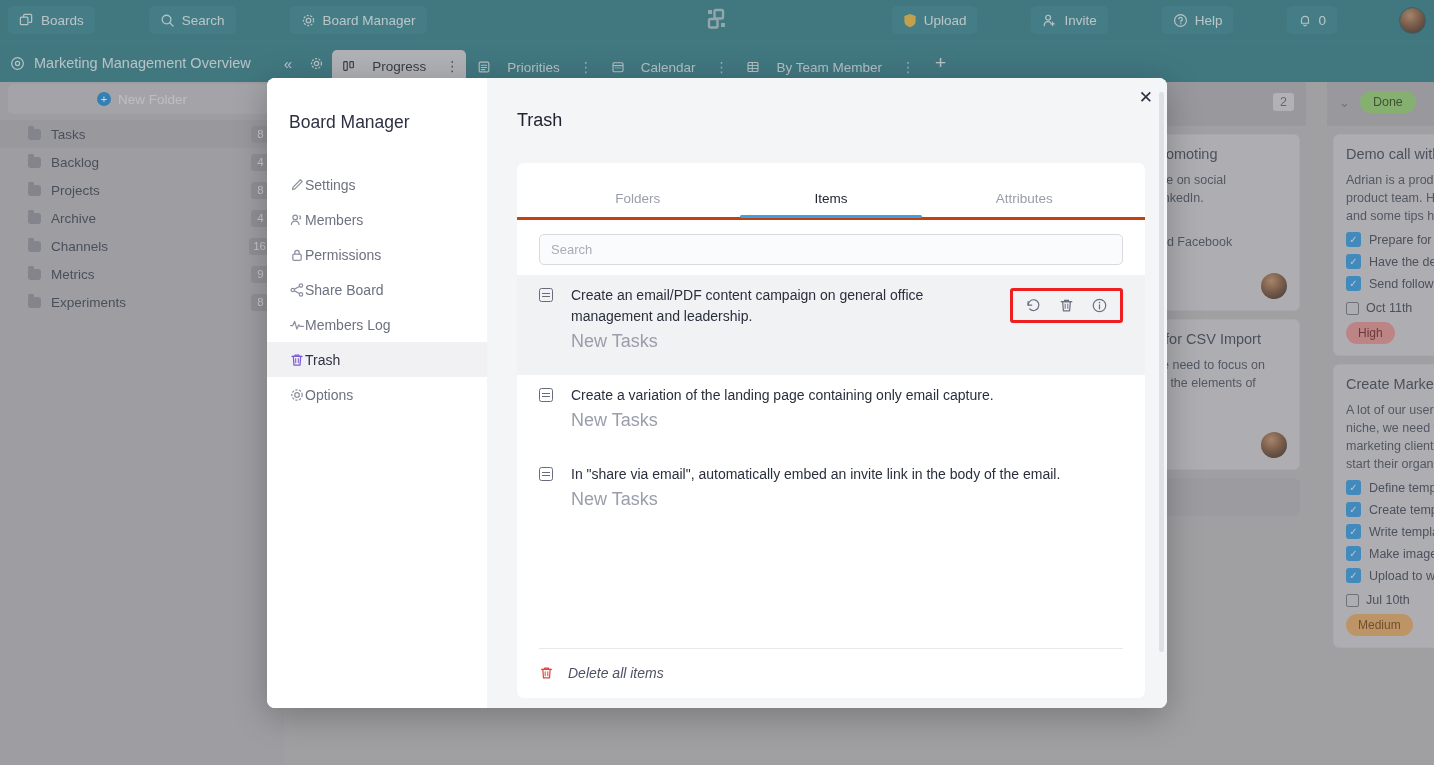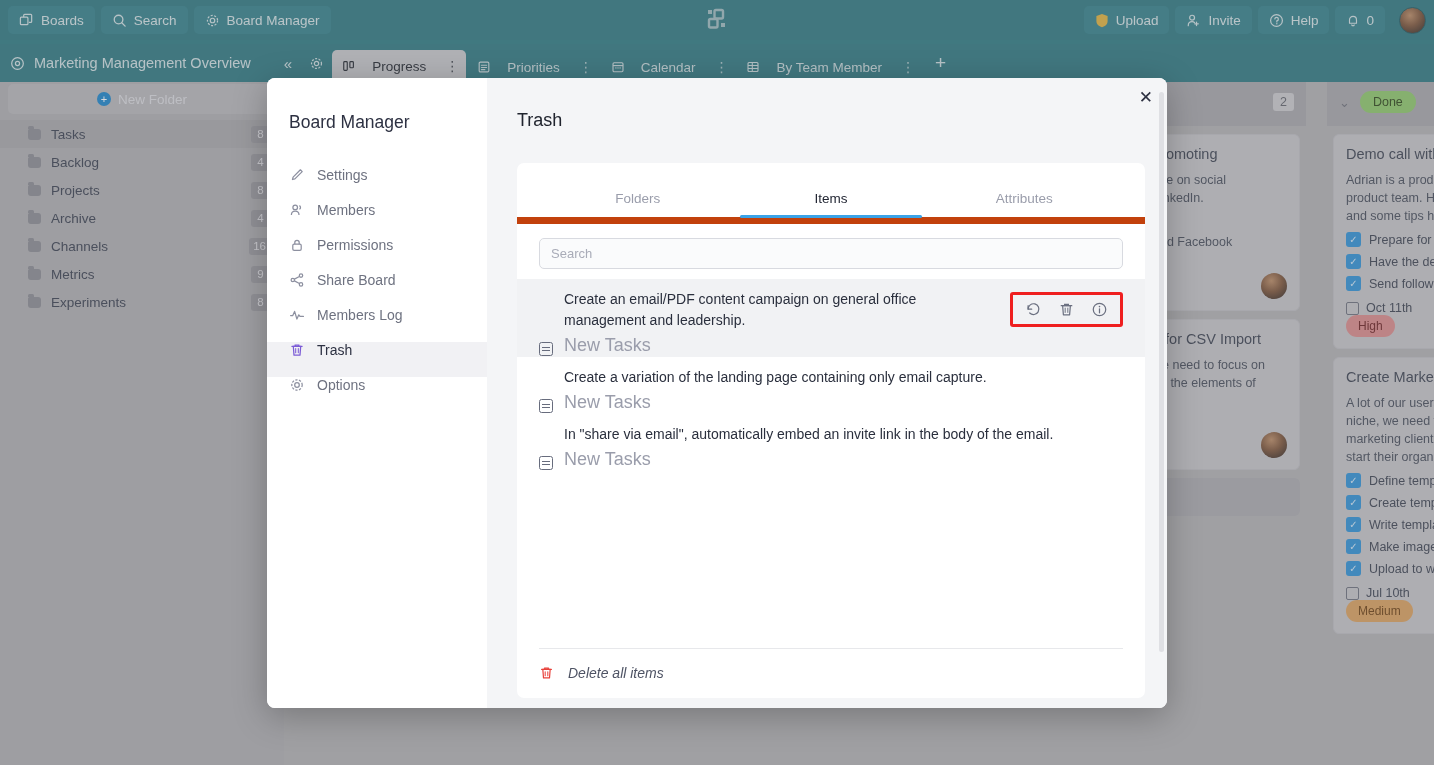--- a/index.html
+++ b/index.html
@@ -8,21 +8,21 @@
     overflow: hidden;
     font-family: "Liberation Sans", sans-serif;
     background: #2b7a82;
   }
   #app { position: relative; width: 1434px; height: 765px; }
 
   
   .topbar {
     position: absolute; top: 0; left: 0; width: 1434px; height: 40px;
     background: #2d7880; display: flex; align-items: center;
-    padding: 0 8px; z-index: 5;
+    padding: 0 8px; z-index: 5; gap: 48px;
   }
   .tb-btn {
     display: flex; align-items: center; gap: 7px;
     height: 28px; padding: 0 11px; margin-right: 6px;
     border-radius: 5px; background: #33808a;
     color: #d4e3e5; font-size: 13.5px; white-space: nowrap;
     cursor: pointer;
   }
   .tb-spacer { flex: 1; }
   .logo {
@@ -107,73 +107,73 @@
     background: #c4c4c7; border: 1px solid #bcbcc0; border-radius: 6px;
     margin: 8px 6px; padding: 11px 12px; color: #3b4250;
   }
   .bg-card .ct { font-size: 14.5px; margin-bottom: 9px; white-space: nowrap; }
   .bg-card .cd { font-size: 12.5px; line-height: 18px; color: #454c59; white-space: nowrap;}
   .chk { display:flex; align-items:center; gap:8px; margin-top:7px; font-size:12.5px; white-space:nowrap;}
   .chk .box { width:15px; height:15px; border-radius:3px; background:#2e90d4; color:#cfe6f6;
               font-size:10px; line-height:15px; text-align:center; flex:none;}
   .date-row { display:flex; align-items:center; gap:7px; margin-top:10px; font-size:12.5px; white-space:nowrap;}
   .cal-ic { width:13px;height:13px;border:1.4px solid #6b707c;border-radius:2px; flex:none;}
-  .tag { display:inline-block; margin-top:0; font-size:12px; padding:4px 12px; border-radius:11px;}
+  .tag { display:inline-block; margin-top:7px; font-size:12px; padding:4px 12px; border-radius:11px;}
   .tag.high { background:#d98a8a; color:#6b2020; }
   .tag.medium { background:#d9a05e; color:#6b3f10; }
   .av-sm { width:26px;height:26px;border-radius:50%; margin-left:auto;
            background: radial-gradient(circle at 40% 30%, #b98a63 0%, #7c5438 45%, #2a2320 100%);}
   .bg-empty-card { background:#a9a9ad; border-radius:6px; margin:8px 6px; height:38px;}
 
   
   .modal-shade {
     position: absolute; inset: 0; z-index: 10;
     background: rgba(120,120,125,.28);
   }
   .modal {
     position: absolute; left: 267px; top: 78px; width: 900px; height: 630px;
     background: #fff; border-radius: 8px; z-index: 11;
     box-shadow: 0 8px 34px rgba(0,0,0,.26); display: flex; overflow: hidden;
   }
   .m-side { width: 220px; background: #fff; padding: 34px 0 0 0; flex: none; }
   .m-title { font-size: 17.5px; color: #2d3142; padding: 0 22px; margin-bottom: 34px; font-weight: 400;}
   .m-item {
-    display: flex; align-items: flex-start; gap: 12px;
+    display: flex; align-items: center; 
     height: 35px; padding: 0 22px; color: #6e7280; font-size: 14px; cursor: pointer;
   }
   .m-item.active { background: #f1f1f4; color: #2d3142; }
   .m-item.active .m-ic { color: #7c5cd6; }
   .m-ic { width: 16px; height: 16px; display:flex; align-items:center; justify-content:center; color:#8d90a0; flex:none;}
 
   .m-main { flex: 1; background: #f4f5f7; position: relative; overflow: hidden; }
   .m-close { position:absolute; right: 14px; top: 11px; font-size:17px; color:#2d3142;
              cursor:pointer; line-height:1; z-index:3;}
   .m-head { padding: 32px 0 0 30px; font-size: 18px; color: #20242e; }
   .panel {
     position: absolute; left: 30px; top: 85px; right: 22px; bottom: 10px;
     background: #fff; border-radius: 7px; display: flex; flex-direction: column;
   }
-  .tabs-row { display: flex; padding: 0 24px; border-bottom: 7px solid #c2410c; margin-top: 16px;}
+  .tabs-row { display: flex; padding: 0 24px; border-bottom: 3px solid #c2410c; margin-top: 16px;}
   .ptab { flex: 1; text-align: center; padding: 12px 0 11px; font-size: 13.5px;
           color: #9a9dab; cursor: pointer; position: relative; }
   .ptab.active { color: #232734; }
   .ptab.active:after { content:''; position:absolute; left: 6px; right: 6px; bottom: -1px;
                        height: 3px; background:#3aa3e8; border-radius:2px;}
   .search-wrap { padding: 14px 22px 0 22px; }
   .search-inp {
     width: 100%; height: 31px; border: 1px solid #d8dae0; border-radius: 5px;
     background: #fafbfc; padding: 0 11px; font-size: 13px; color:#4a4f5c;
     font-family: "Liberation Sans", sans-serif; outline:none;
   }
   .search-inp::placeholder { color: #a9acb8; }
 
   .items-list { flex: 1; overflow: auto; padding: 10px 0 0 0; }
   .trash-item {
-    display: flex; align-items: flex-end; gap: 11px;
-    padding: 10px 22px 1px 22px; position: relative; cursor: pointer;
+    display: flex; align-items: flex-start; gap: 18px;
+    padding: 10px 22px 23px 22px; position: relative; cursor: pointer;
   }
   .trash-item.hl { background: #f1f2f4; }
   .ti-ic { width: 14px; height: 14px; border: 1.4px solid #676c7d; border-radius: 2.5px;
            margin-top: 3px; flex: none; position: relative; }
   .ti-ic:before { content:''; position:absolute; left:2px; right:2px; top:3.5px; height:1.3px; background:#676c7d;}
   .ti-ic:after  { content:''; position:absolute; left:2px; right:2px; top:6.8px; height:1.3px; background:#676c7d;}
   .ti-body { flex: 1; min-width:0; padding-right: 130px;}
   .ti-title { font-size: 14px; color: #2a2f3d; line-height: 21px; }
   .ti-sub { font-size: 18px; color: #9a9dab; margin-top: 4px; }
   .ti-actions {

